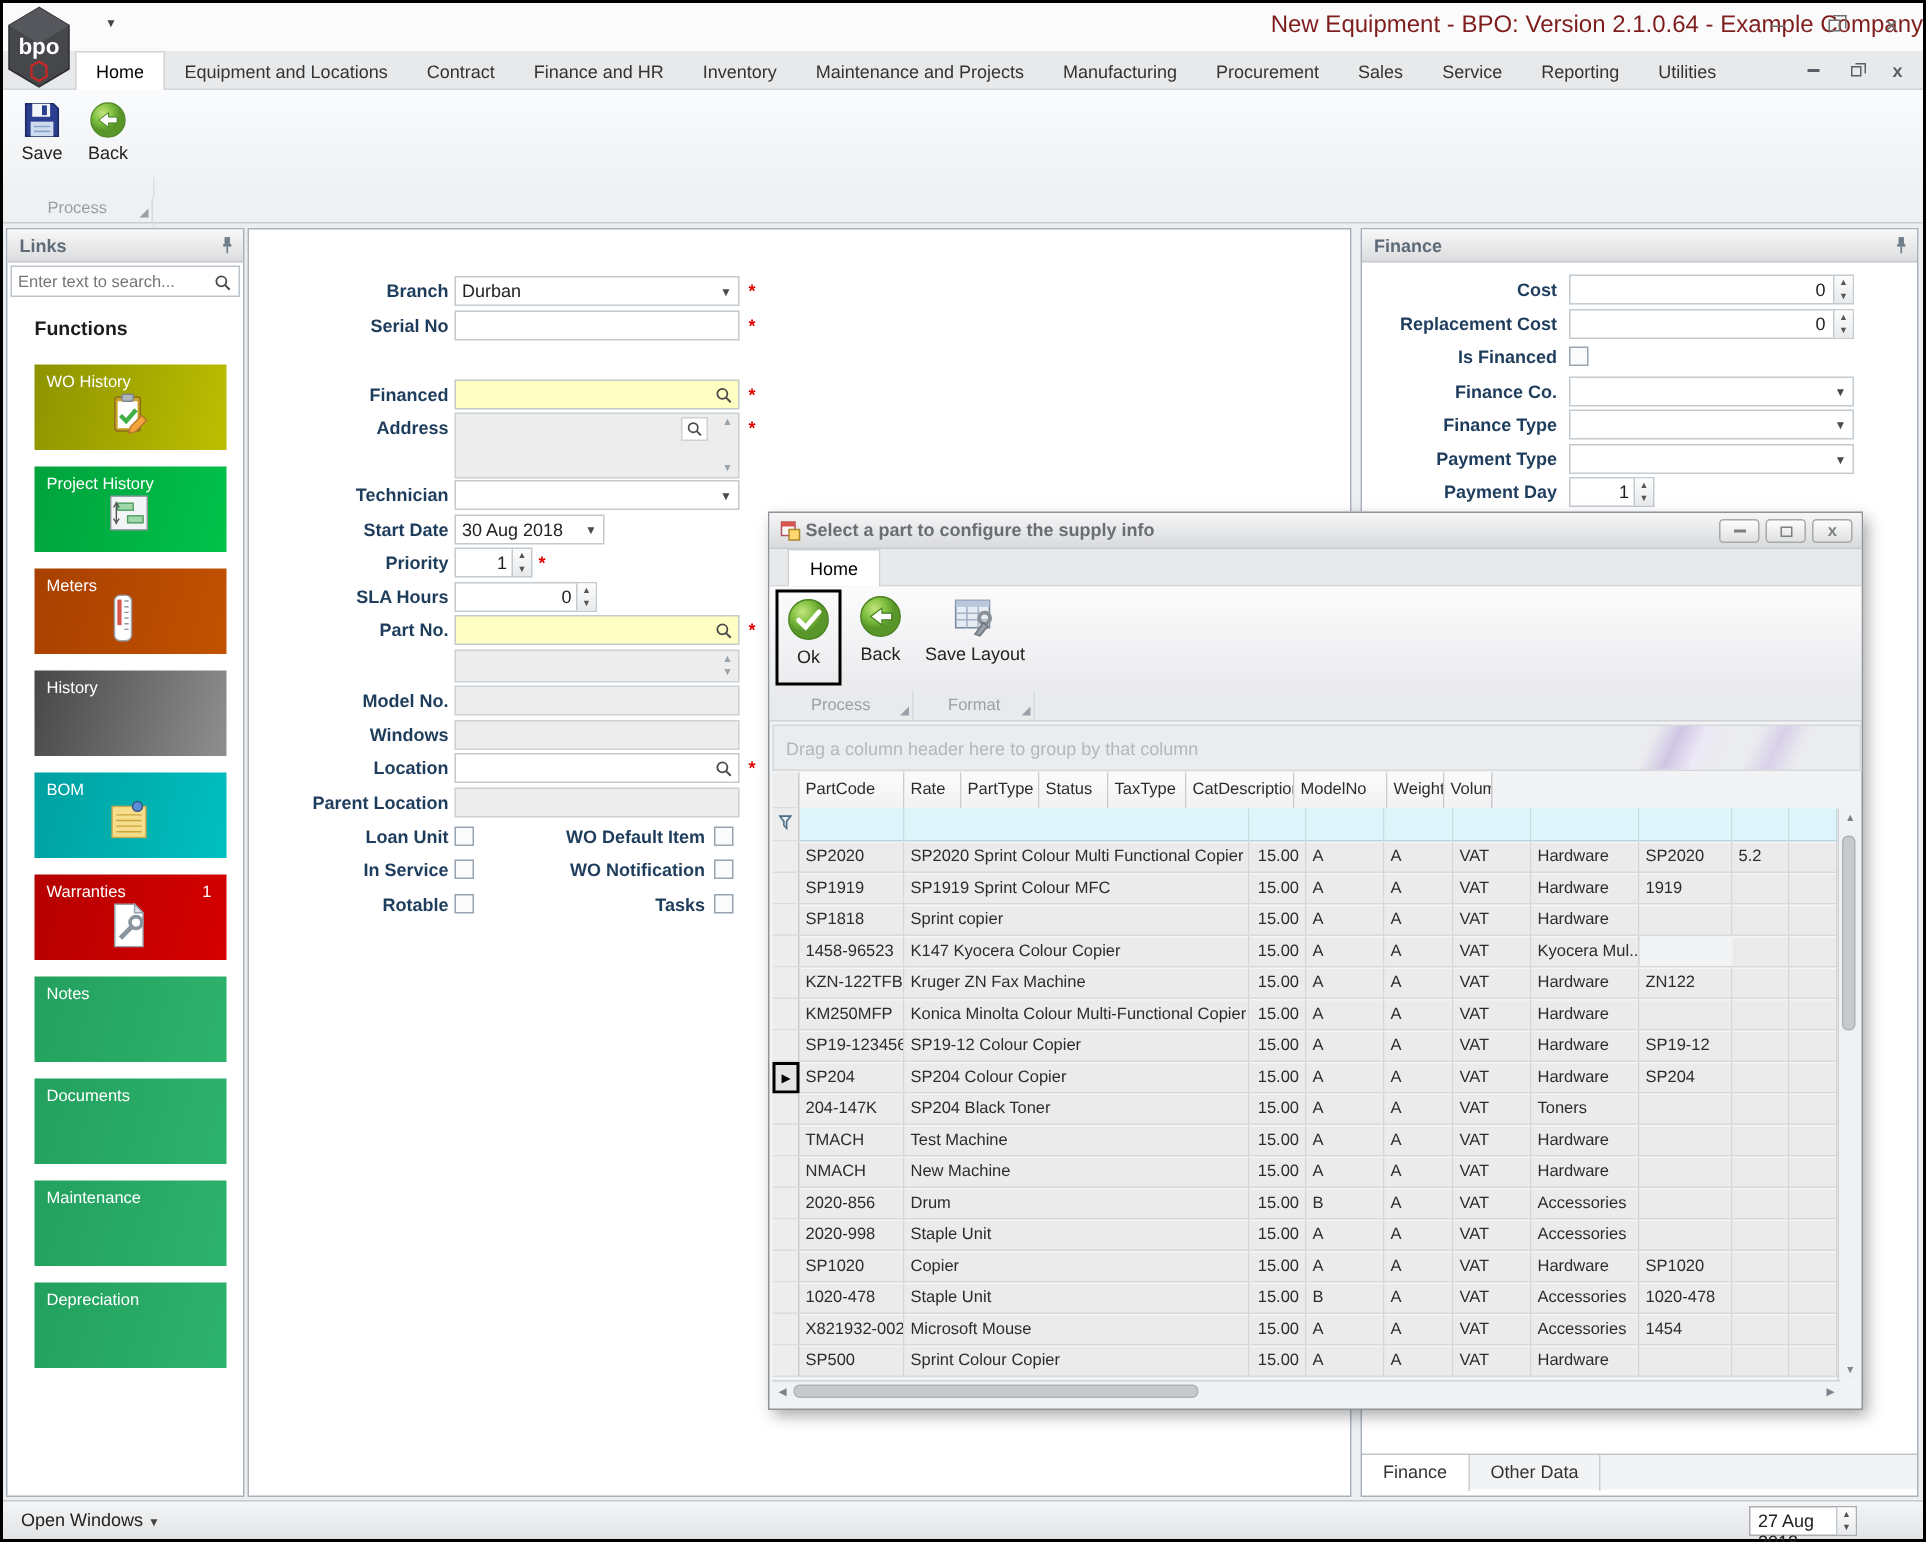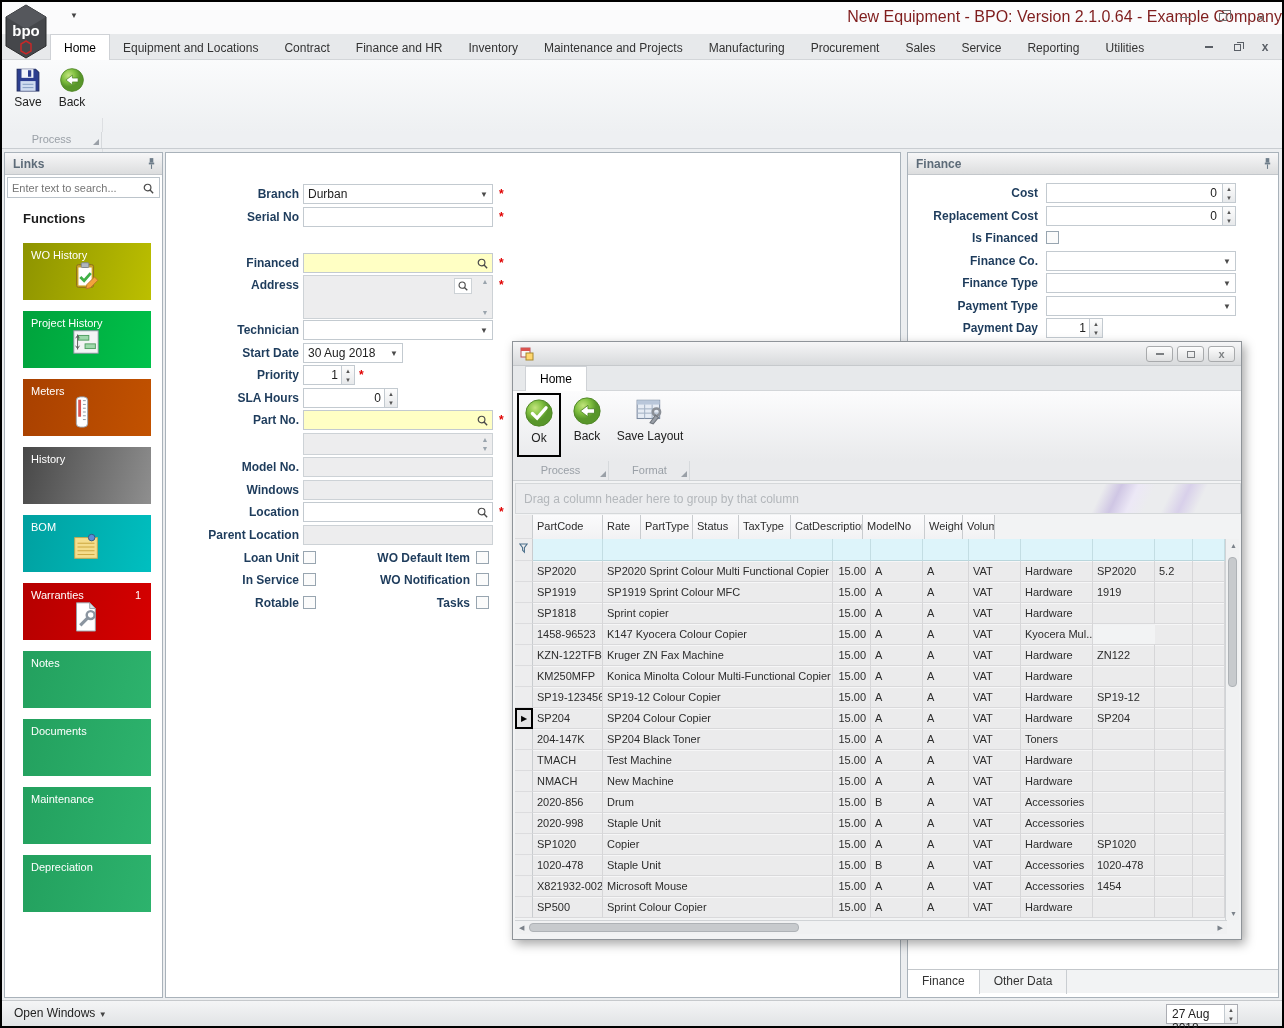--- a/index.html
+++ b/index.html
@@ -507,20 +507,21 @@
     <div class="ftabs"><span id="finance-tabs"><span class="ftab active">Finance</span><span class="ftab">Other Data</span></span></div>
   </div>
 
   <div class="dialog">
     <div class="dlg-titlebar">
       <svg class="dlg-icon" width="14" height="14" viewBox="0 0 14 14">
         <rect x="1" y="1" width="9" height="9" fill="#f7f7f7" stroke="#b5535a"></rect>
         <rect x="1" y="1" width="9" height="3" fill="#d9534f"></rect>
         <rect x="6" y="6" width="7" height="7" fill="#ffd76e" stroke="#a8872d"></rect>
       </svg>
+      <span class="dlg-title">Select a part to configure the supply info</span>
       <div class="dlg-controls">
         <span class="dlgwc">
             <span class="glyph-min-d"></span>
           </span>
         <span class="dlgwc">
             <span class="glyph-max-d"></span>
           </span>
         <span class="dlgwc">x</span>
       </div>
     </div>

